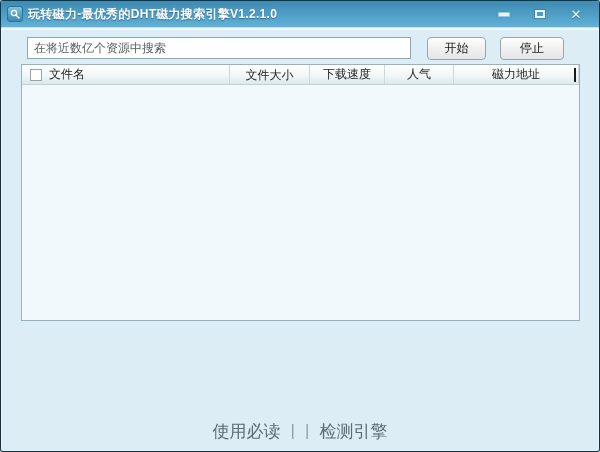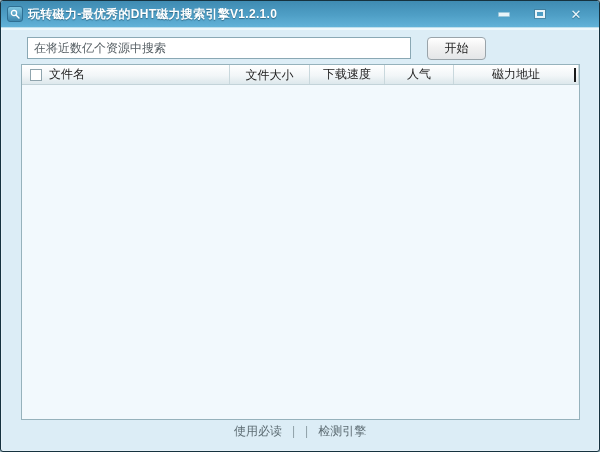--- a/index.html
+++ b/index.html
@@ -46,21 +46,21 @@
     position:absolute;top:36px;height:23px;box-sizing:border-box;
     background:linear-gradient(#ffffff,#f1f1f1 45%,#e4e6e8);
     border:1px solid #9aa4aa;border-radius:4px;
     font-size:12px;color:#222;display:flex;align-items:center;justify-content:center;
     cursor:default;box-shadow:inset 0 1px 0 #fff;
   }
   .btn-start{left:426px;width:59px;}
   .btn-stop{left:499px;width:64px;}
   
   .listview{
-    position:absolute;left:20px;top:63px;width:559px;height:356px;box-sizing:border-box;
+    position:absolute;left:20px;top:63px;width:559px;height:257px;box-sizing:border-box;
     background:#f2f9fd;border:1px solid #96b2bc;
   }
   .lv-header{
     display:flex;height:20px;box-sizing:border-box;
     background:linear-gradient(#ffffff,#f2f6f8 55%,#dde8ec);
     border-bottom:1px solid #c3d3d9;font-size:12px;color:#222;position:relative;
   }
   .lv-col{
     display:flex;align-items:center;justify-content:center;box-sizing:border-box;
     border-right:1px solid #c9d8dd;height:100%;white-space:nowrap;overflow:hidden;
@@ -70,21 +70,21 @@
   .hdr-checkbox{
     width:12px;height:12px;box-sizing:border-box;background:#fff;border:1px solid #8fa4ad;
     flex:0 0 auto;
   }
   .hdr-caret{position:absolute;right:3px;top:3px;width:2px;height:14px;background:#1a1a1a;}
   .lv-body{position:absolute;left:0;right:0;top:20px;bottom:0;background:#f2f9fd;}
   
   .footer{
     position:absolute;left:0;right:0;top:421px;height:18px;
     display:flex;align-items:center;justify-content:center;gap:10px;
-    font-size:12px;color:#5c6b72;
+    font-size:17px;color:#5c6b72;
   }
   .footer .link{cursor:default;}
   .footer .sep{color:#8fa0a7;}
 </style>
 </head>
 <body>
 
 <div class="window">
 
   <div class="titlebar">
@@ -101,20 +101,21 @@
         </div>
       <div class="win-btn max">
           <span></span>
         </div>
       <div class="win-btn close">✕</div>
     </div>
   </div>
 
   <input class="search-input" type="text" placeholder="在将近数亿个资源中搜索" style="">
   <div class="btn btn-start">开始</div>
+  <div class="btn btn-stop">停止</div>
 
   <div class="listview">
     <div class="lv-header">
       <div class="lv-col name" style="width:208px;">
         <span class="hdr-checkbox"></span>
         <span>文件名</span>
       </div>
       <div class="lv-col" style="width:80px;align-items:flex-end;">
         <span>文件大小</span>
       </div>

